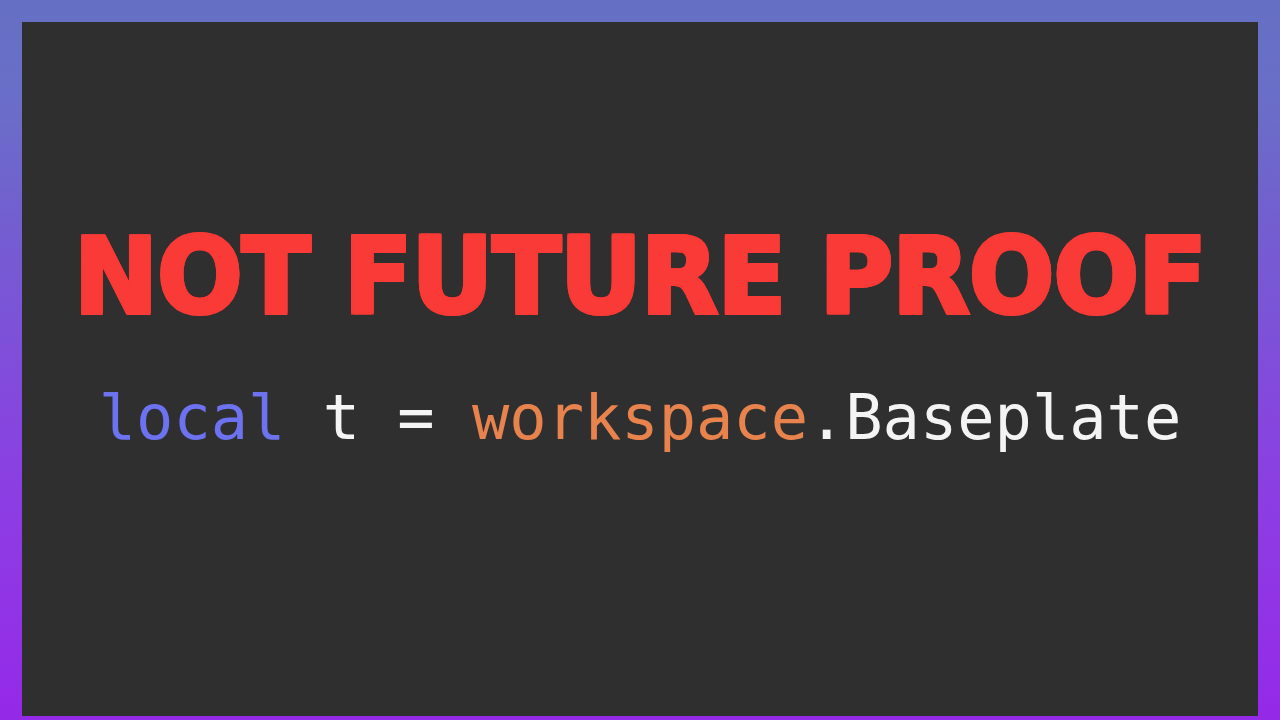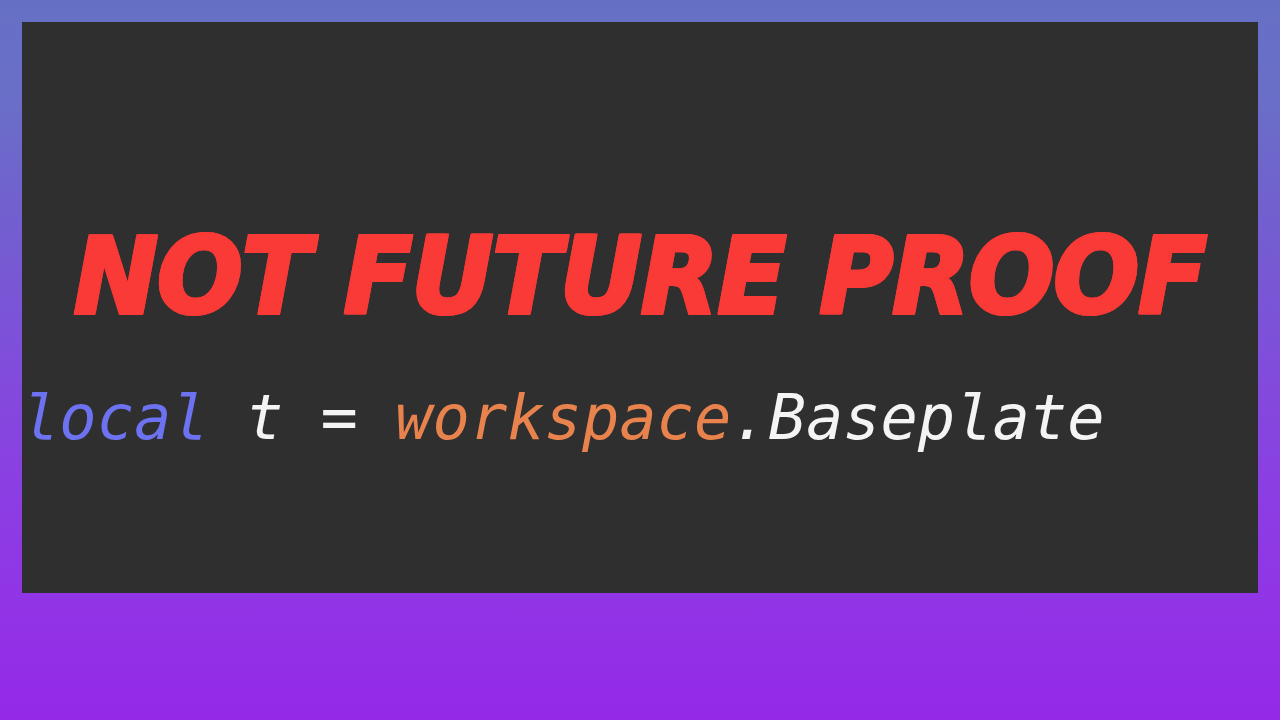--- a/index.html
+++ b/index.html
@@ -27,24 +27,23 @@
         #9134e6 84%,
         #9429e8 100%);
   }
 
   
   .stage {
     position: absolute;
     left: 22px;
     top: 22px;
     width: 1236px;
-    height: 571px;
+    height: 694px;
     background: #2f2f2f;
     overflow: hidden;
-    font-style: italic;
   }
 
   .headline {
     position: absolute;
     left: 0;
     right: 0;
     top: 196px;
     height: 118px;
     display: flex;
     align-items: center;
@@ -74,21 +73,21 @@
   }
 
   .code-line {
     position: absolute;
     left: 0;
     right: 0;
     top: 348px;
     height: 96px;
     display: flex;
     align-items: center;
-    justify-content: flex-start;
+    justify-content: center;
     white-space: pre;
   }
 
   .code-text {
     font-family: "DejaVu Sans Mono", monospace;
     font-size: 62px;
     line-height: 1;
     letter-spacing: 0px;
     white-space: pre;
   }

